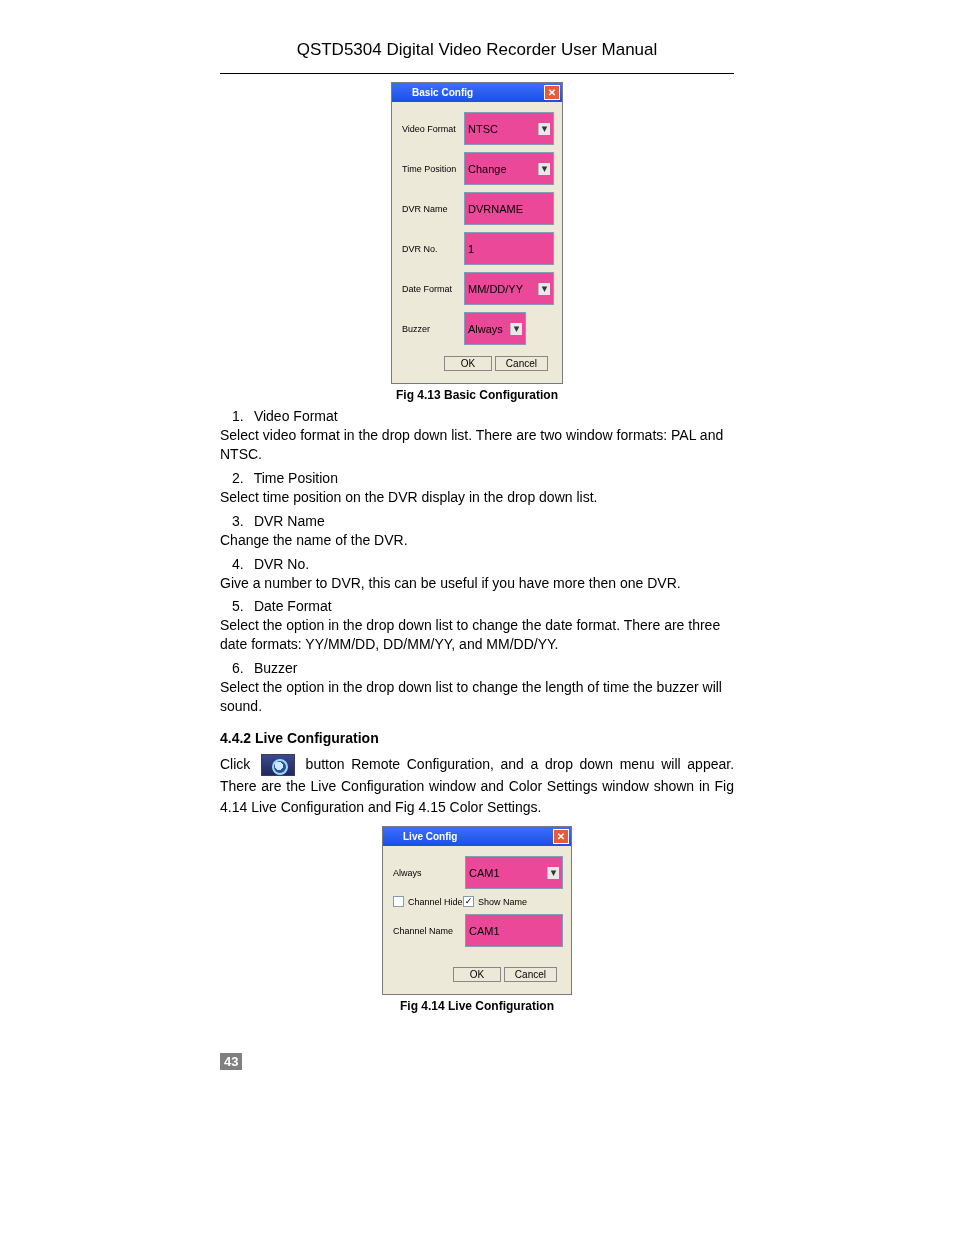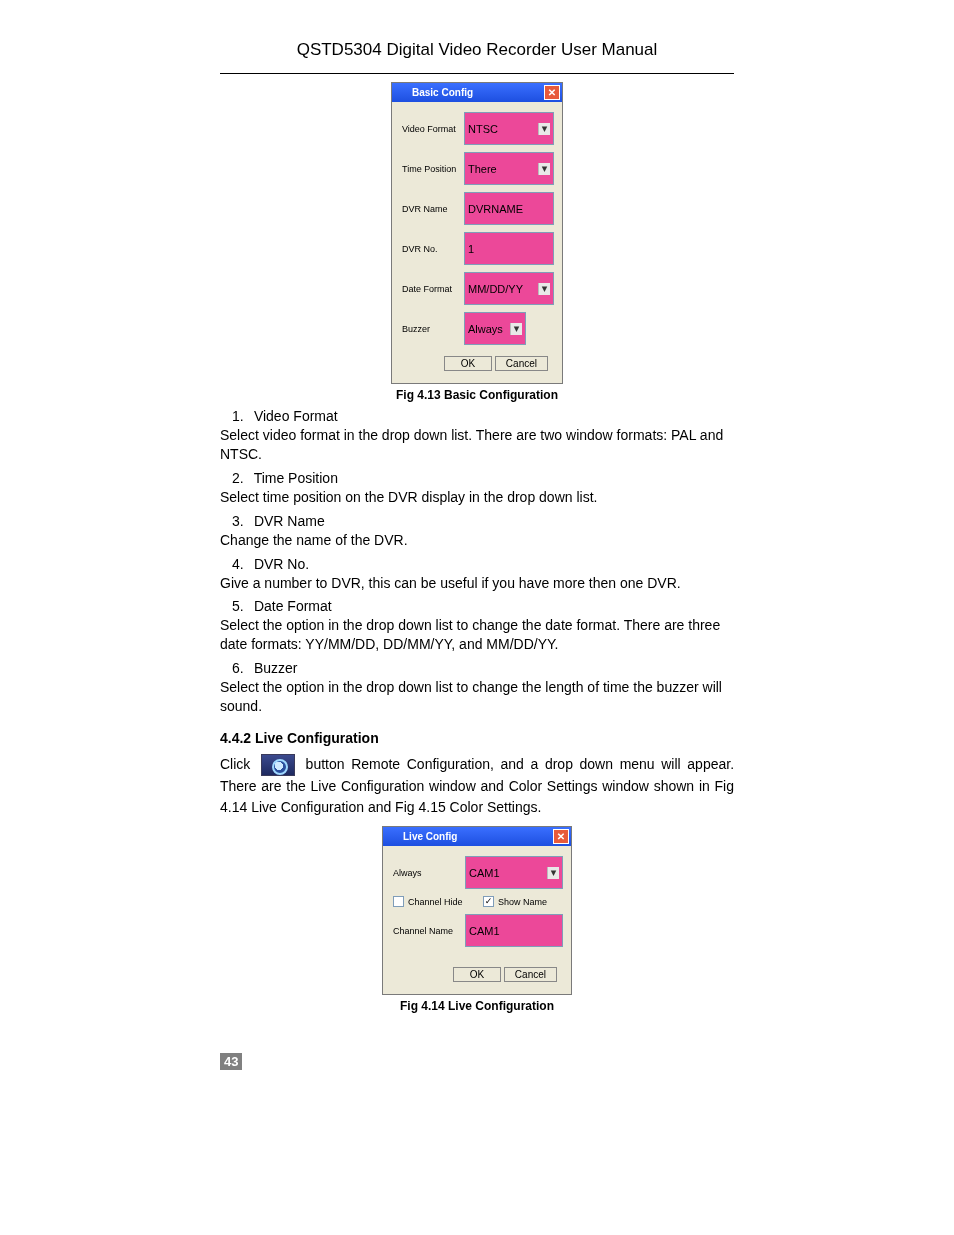--- a/index.html
+++ b/index.html
@@ -136,21 +136,21 @@
       <div class="row">
         <span class="lbl">Video Format</span>
         <span class="field">
           <span>NTSC</span>
           <span class="arrow">▾</span>
         </span>
       </div>
       <div class="row">
         <span class="lbl">Time Position</span>
         <span class="field">
-          <span>There</span>
+          <span>Change</span>
           <span class="arrow">▾</span>
         </span>
       </div>
       <div class="row">
         <span class="lbl">DVR Name</span>
         <span class="field">
           <span>DVRNAME</span>
         </span>
       </div>
       <div class="row">
@@ -232,21 +232,21 @@
     </div>
     <div class="dlg-body">
       <div class="row">
         <span class="lbl">Always</span>
         <span class="field">
           <span>CAM1</span>
           <span class="arrow">▾</span>
         </span>
       </div>
       <div class="row">
-        <span class="checkrow" style="width:90px">
+        <span class="checkrow" style="width:70px">
           <span class="chkbox"></span>
           <span>Channel Hide</span>
         </span>
         <span class="checkrow">
           <span class="chkbox">✓</span>
           <span>Show Name</span>
         </span>
       </div>
       <div class="row">
         <span class="lbl">Channel Name</span>

